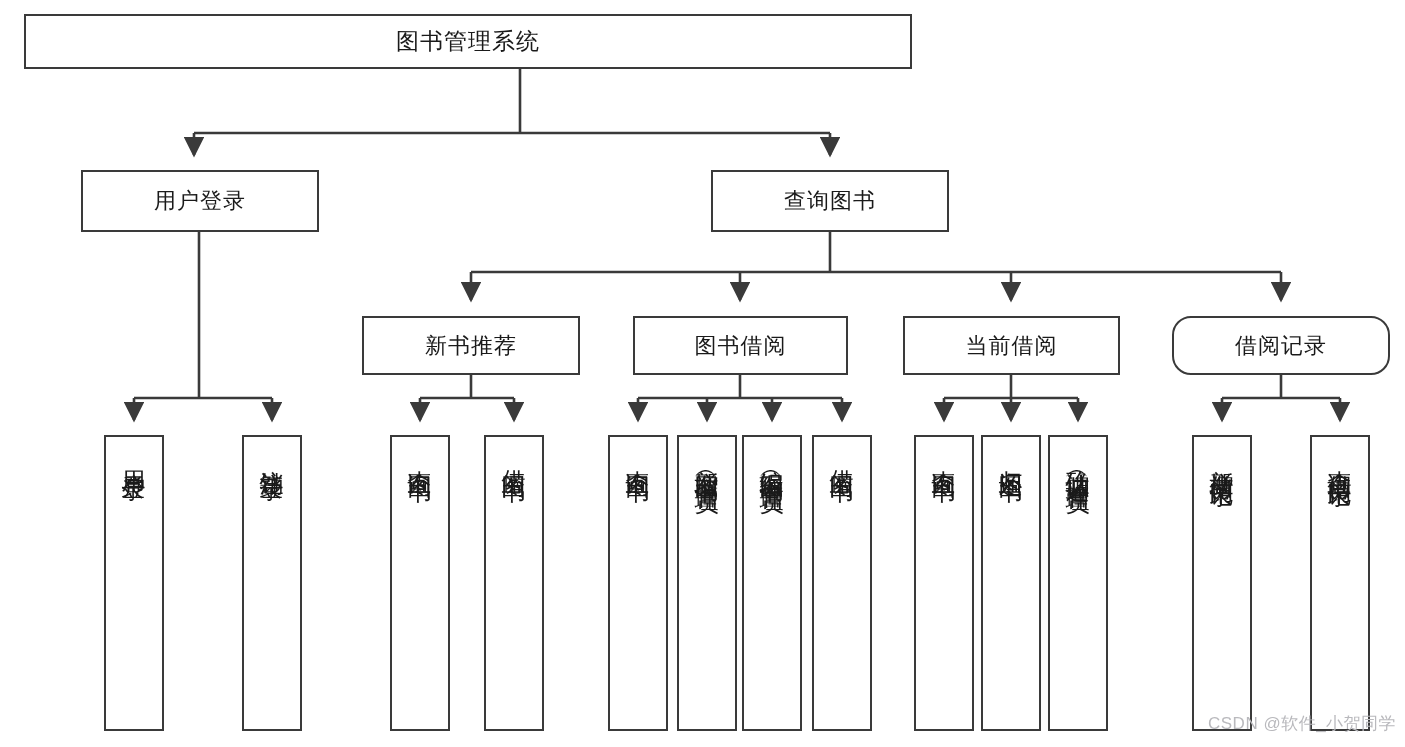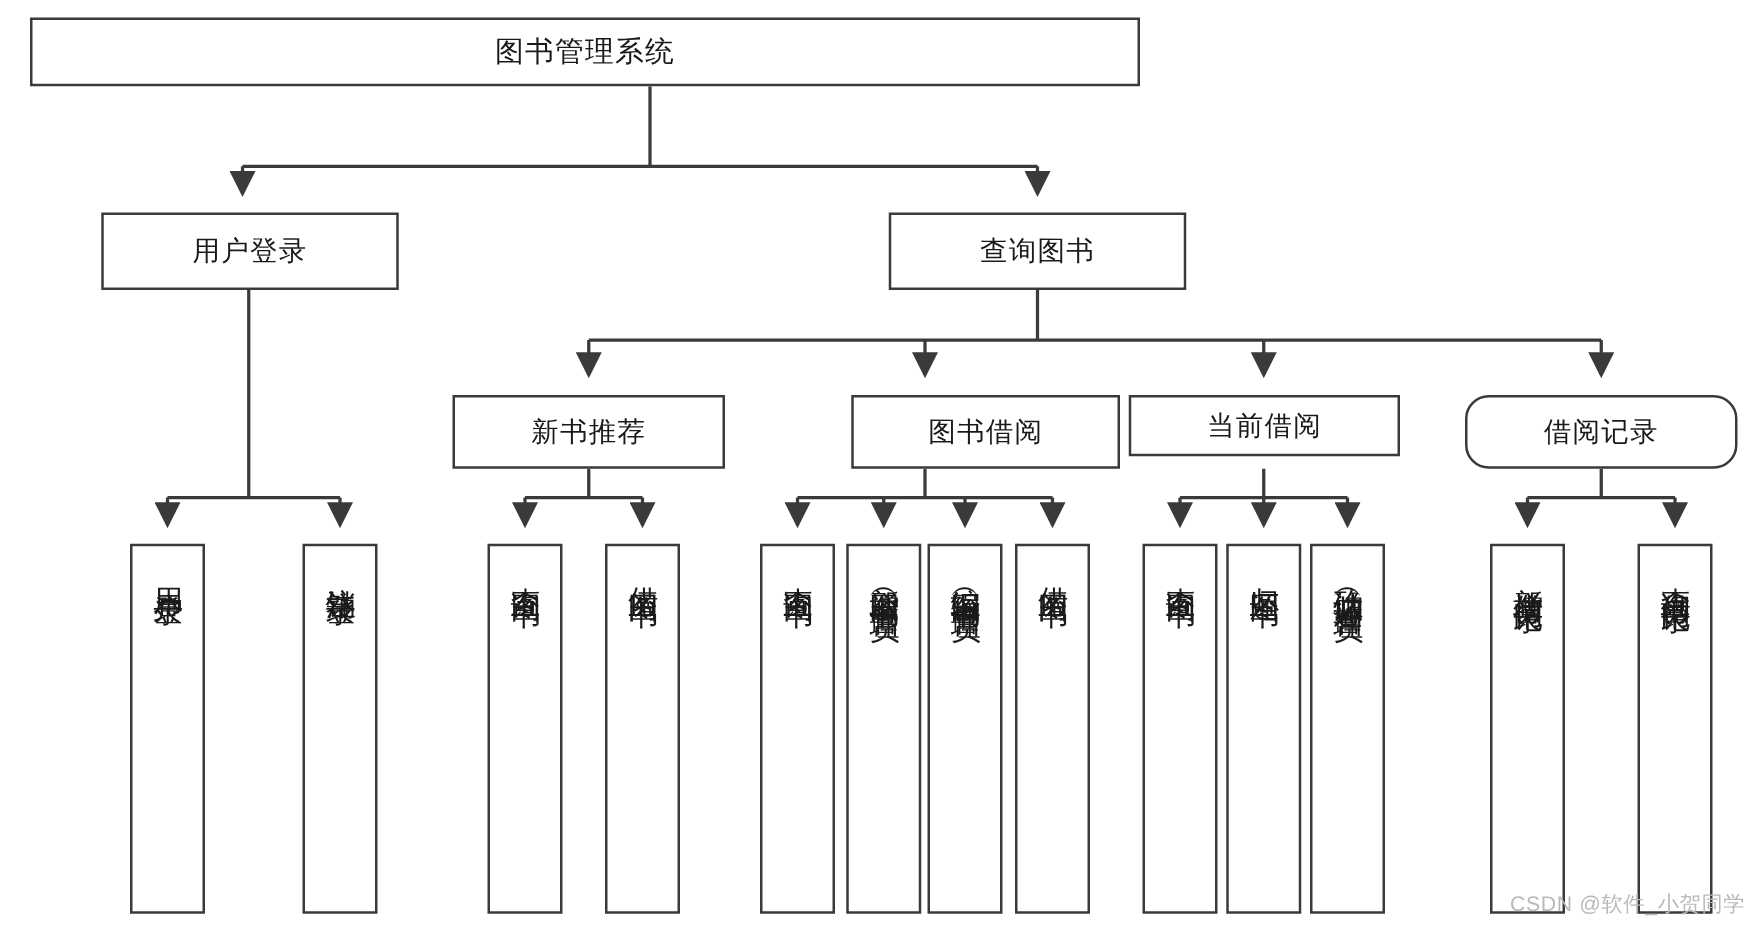--- a/index.html
+++ b/index.html
@@ -138,25 +138,25 @@
   </div>
 
   <div class="node horiz" style="left:711px; top:170px; width:238px; height:62px;">
     <span class="node-label">查询图书</span>
   </div>
 
   <div class="node horiz" style="left:362px; top:316px; width:218px; height:59px;">
     <span class="node-label">新书推荐</span>
   </div>
 
-  <div class="node horiz" style="left:633px; top:316px; width:215px; height:59px;margin-left:48px;">
+  <div class="node horiz" style="left:633px; top:316px; width:215px; height:59px;">
     <span class="node-label">图书借阅</span>
   </div>
 
-  <div class="node horiz" style="left:903px; top:316px; width:217px; height:49px;">
+  <div class="node horiz" style="left:903px; top:316px; width:217px; height:59px;">
     <span class="node-label">当前借阅</span>
   </div>
 
   <div class="node horiz" style="left:1172px; top:316px; width:218px; height:59px;border-radius:19px;">
     <span class="node-label">借阅记录</span>
   </div>
 
   <div class="node vert" style="left:104px; top:435px; width:60px; height:296px;">
     <span class="node-label">用户登录</span>
   </div>

